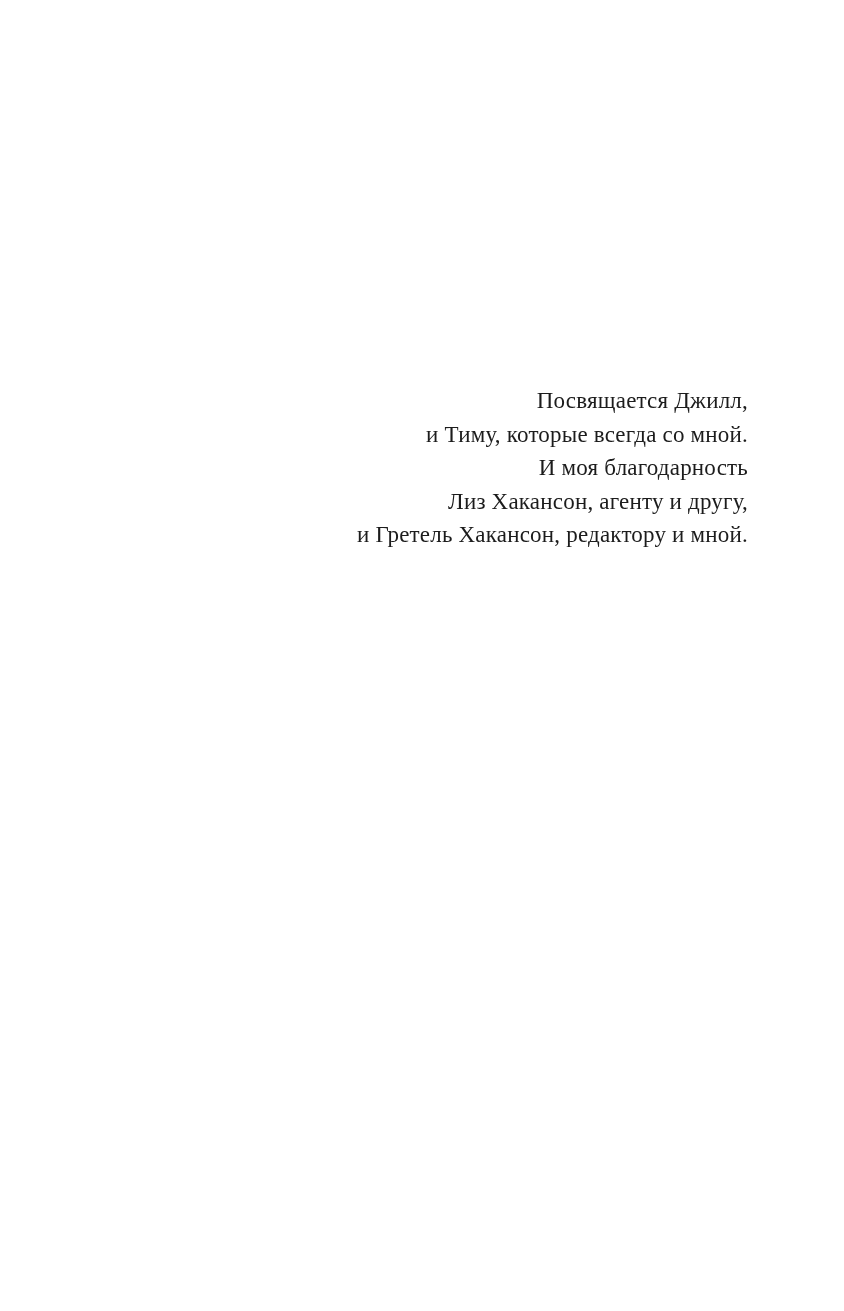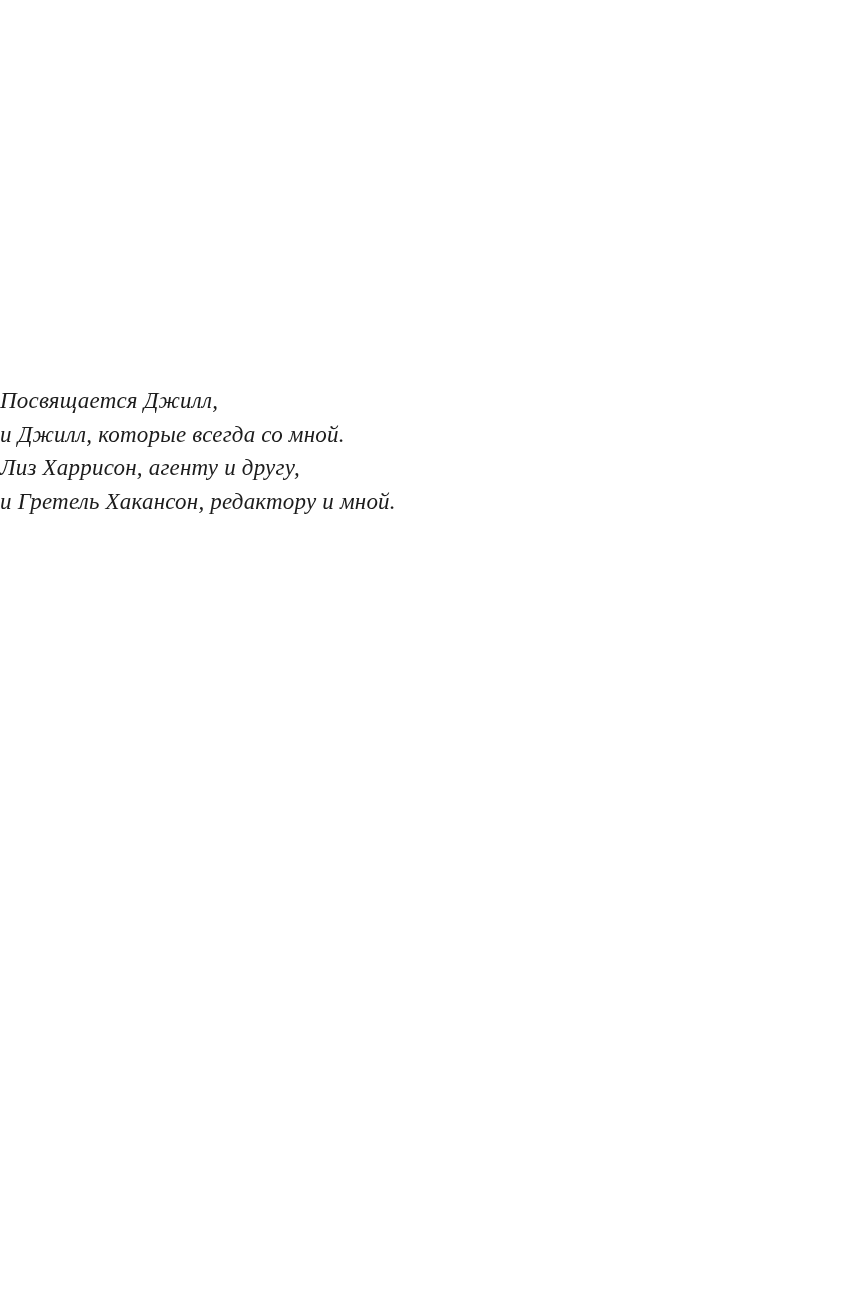--- a/index.html
+++ b/index.html
@@ -20,34 +20,34 @@
     left: 0;
     width: 844px;
     height: 1311px;
     background: #ffffff;
   }
   .dedication {
     position: absolute;
     top: 384px;
     left: 0;
     width: 748px;          
-    text-align: left;
-    font-style: italic;
+    text-align: right;
     font-size: 23px;
     line-height: 33.5px;
     color: #1c1c1c;
     letter-spacing: 0.2px;
   }
   .dedication-line {
     white-space: nowrap;
   }
 </style>
 </head>
 <body>
 
 <div class="page">
   <div class="dedication">
     <div class="dedication-line">Посвящается Джилл,</div>
-    <div class="dedication-line">и Джилл, которые всегда со мной.</div>
-    <div class="dedication-line">Лиз Харрисон, агенту и другу,</div>
+    <div class="dedication-line">и Тиму, которые всегда со мной.</div>
+    <div class="dedication-line">И моя благодарность</div>
+    <div class="dedication-line">Лиз Хакансон, агенту и другу,</div>
     <div class="dedication-line">и Гретель Хакансон, редактору и мной.</div>
   </div>
 </div>
 
 </body></html>

